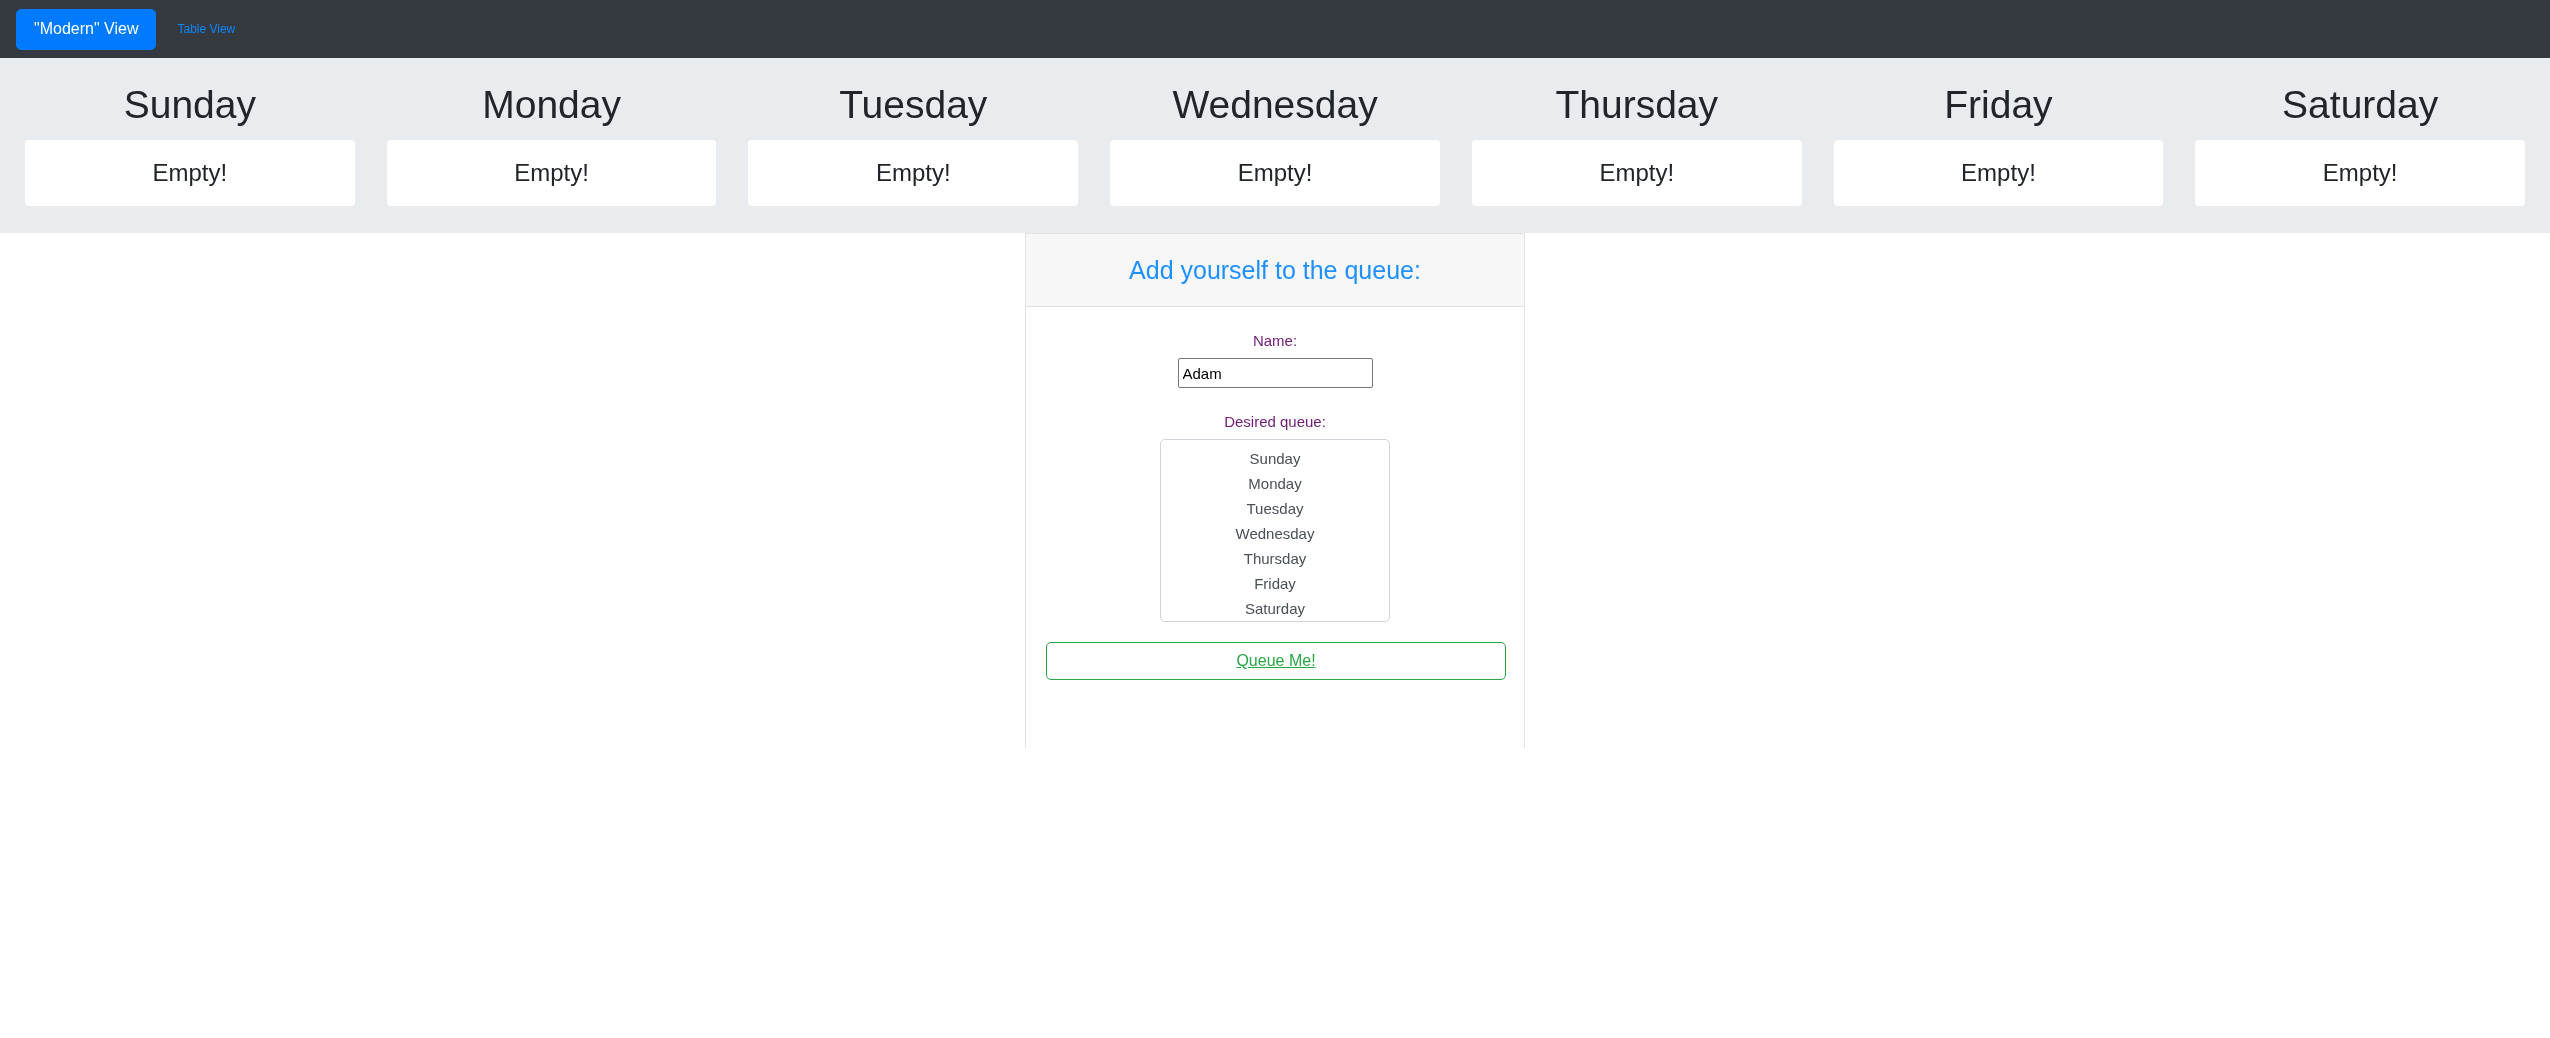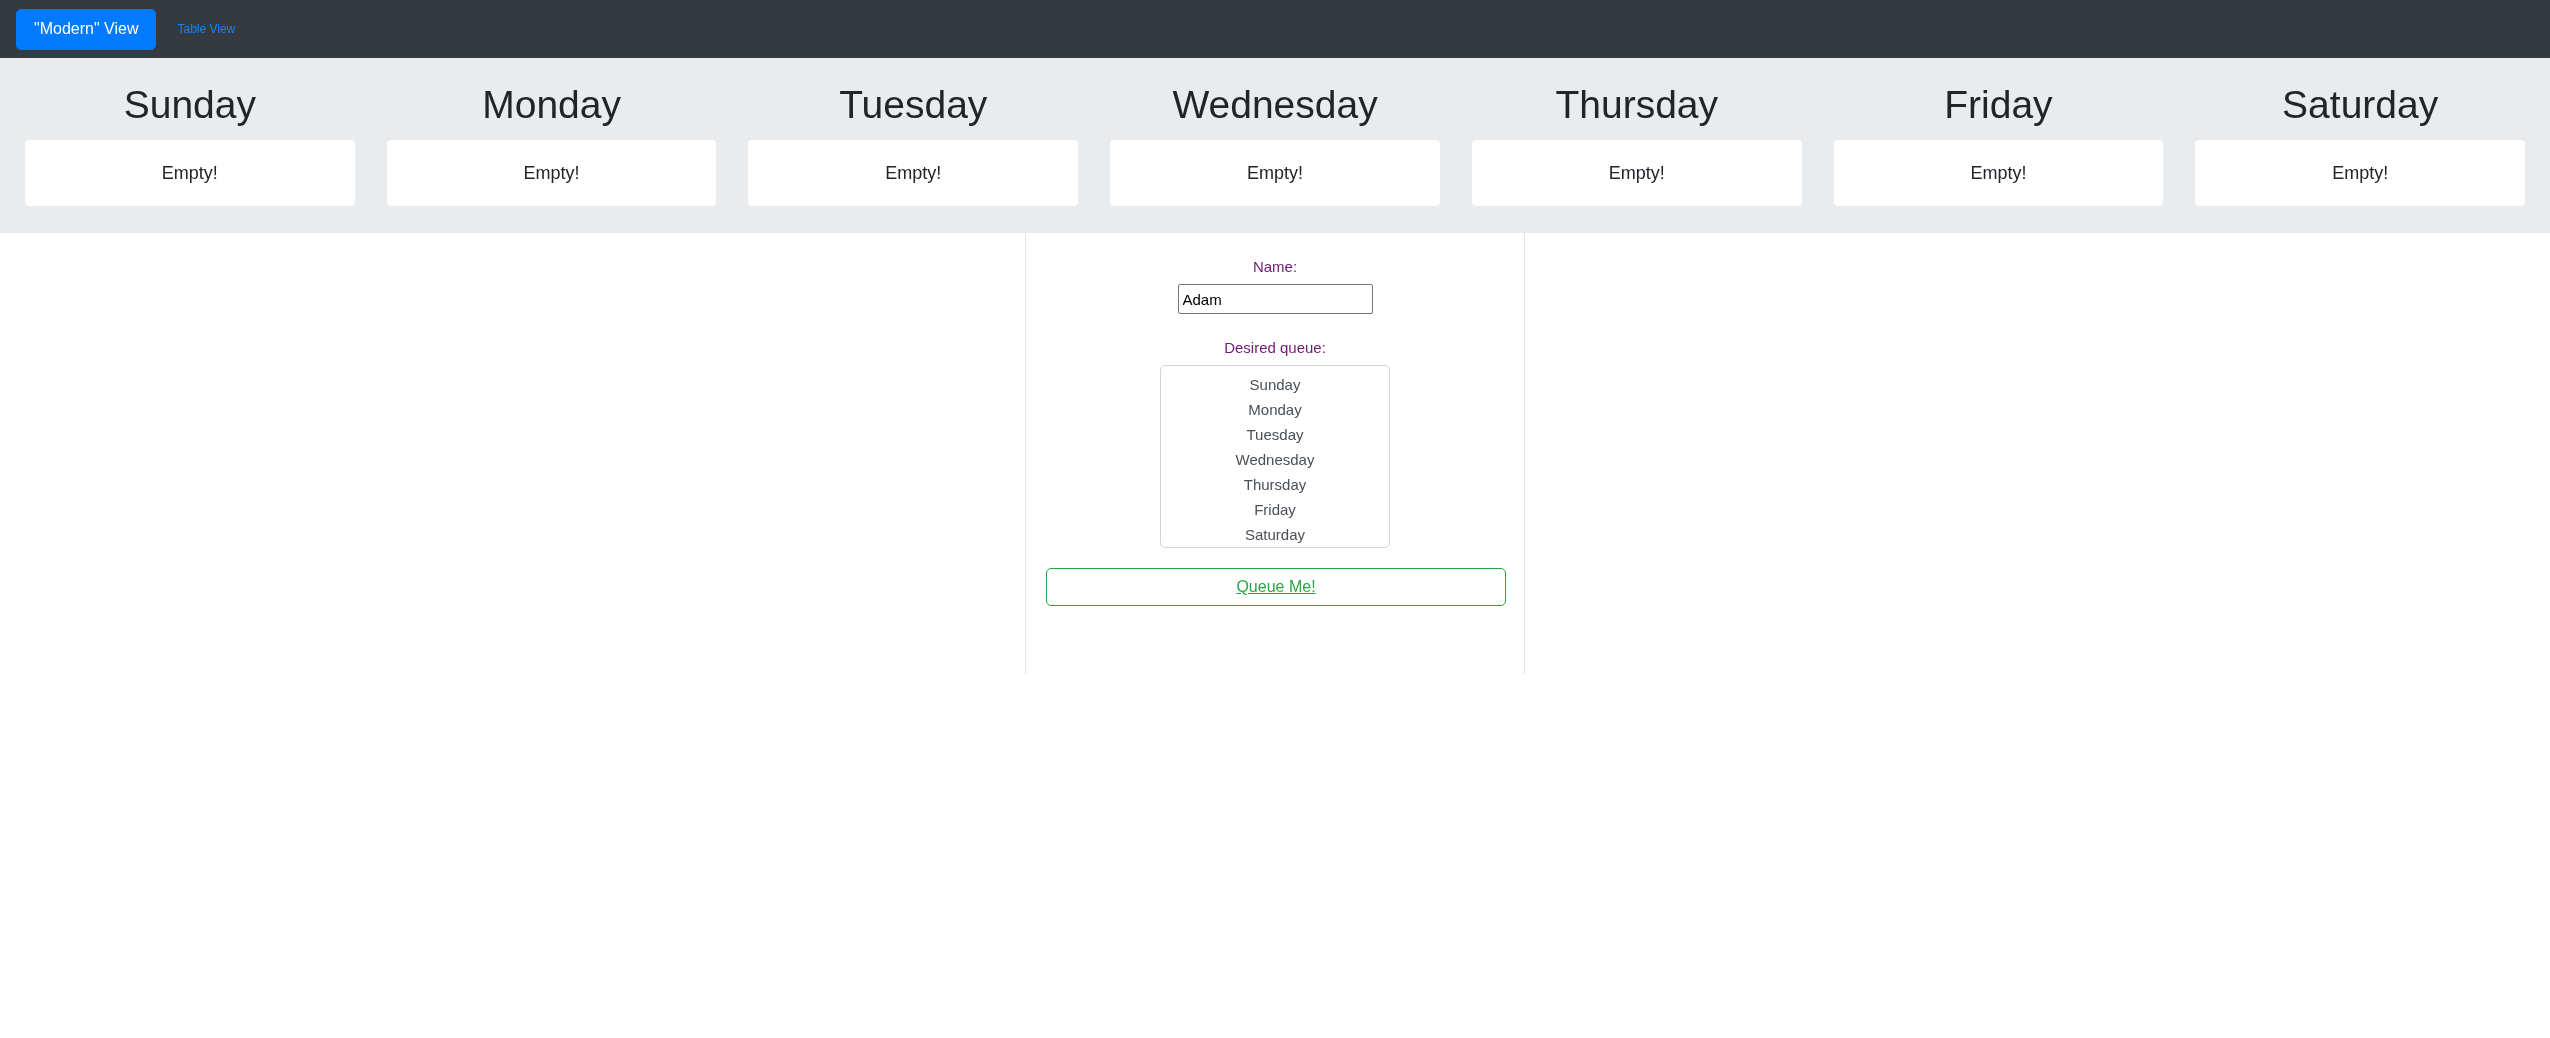--- a/index.html
+++ b/index.html
@@ -78,21 +78,21 @@
     background: #ffffff;
     border: 1px solid rgba(0,0,0,.08);
     border-radius: 5px;
     height: 68px;
     display: flex;
     align-items: center;
     justify-content: center;
     box-sizing: border-box;
   }
   .day-card-text {
-    font-size: 18px;
+    font-size: 24px;
     color: #212529;
     line-height: 1;
   }
 
   
   .panel-wrap {
     display: flex;
     justify-content: center;
     background: #ffffff;
   }
@@ -244,20 +244,23 @@
         <span class="day-card-text">Empty!</span>
       </div>
     </div>
 
   </div>
 </div>
 
 <div class="panel-wrap">
   <div class="panel">
 
+    <div class="panel-head">
+      <span class="panel-title">Add yourself to the queue:</span>
+    </div>
 
     <div class="panel-body">
 
       <div class="field-label">Name:</div>
       <input class="name-input" type="text" value="Adam" style="">
 
       <div class="spacer-lg"></div>
 
       <div class="field-label">Desired queue:</div>
 

